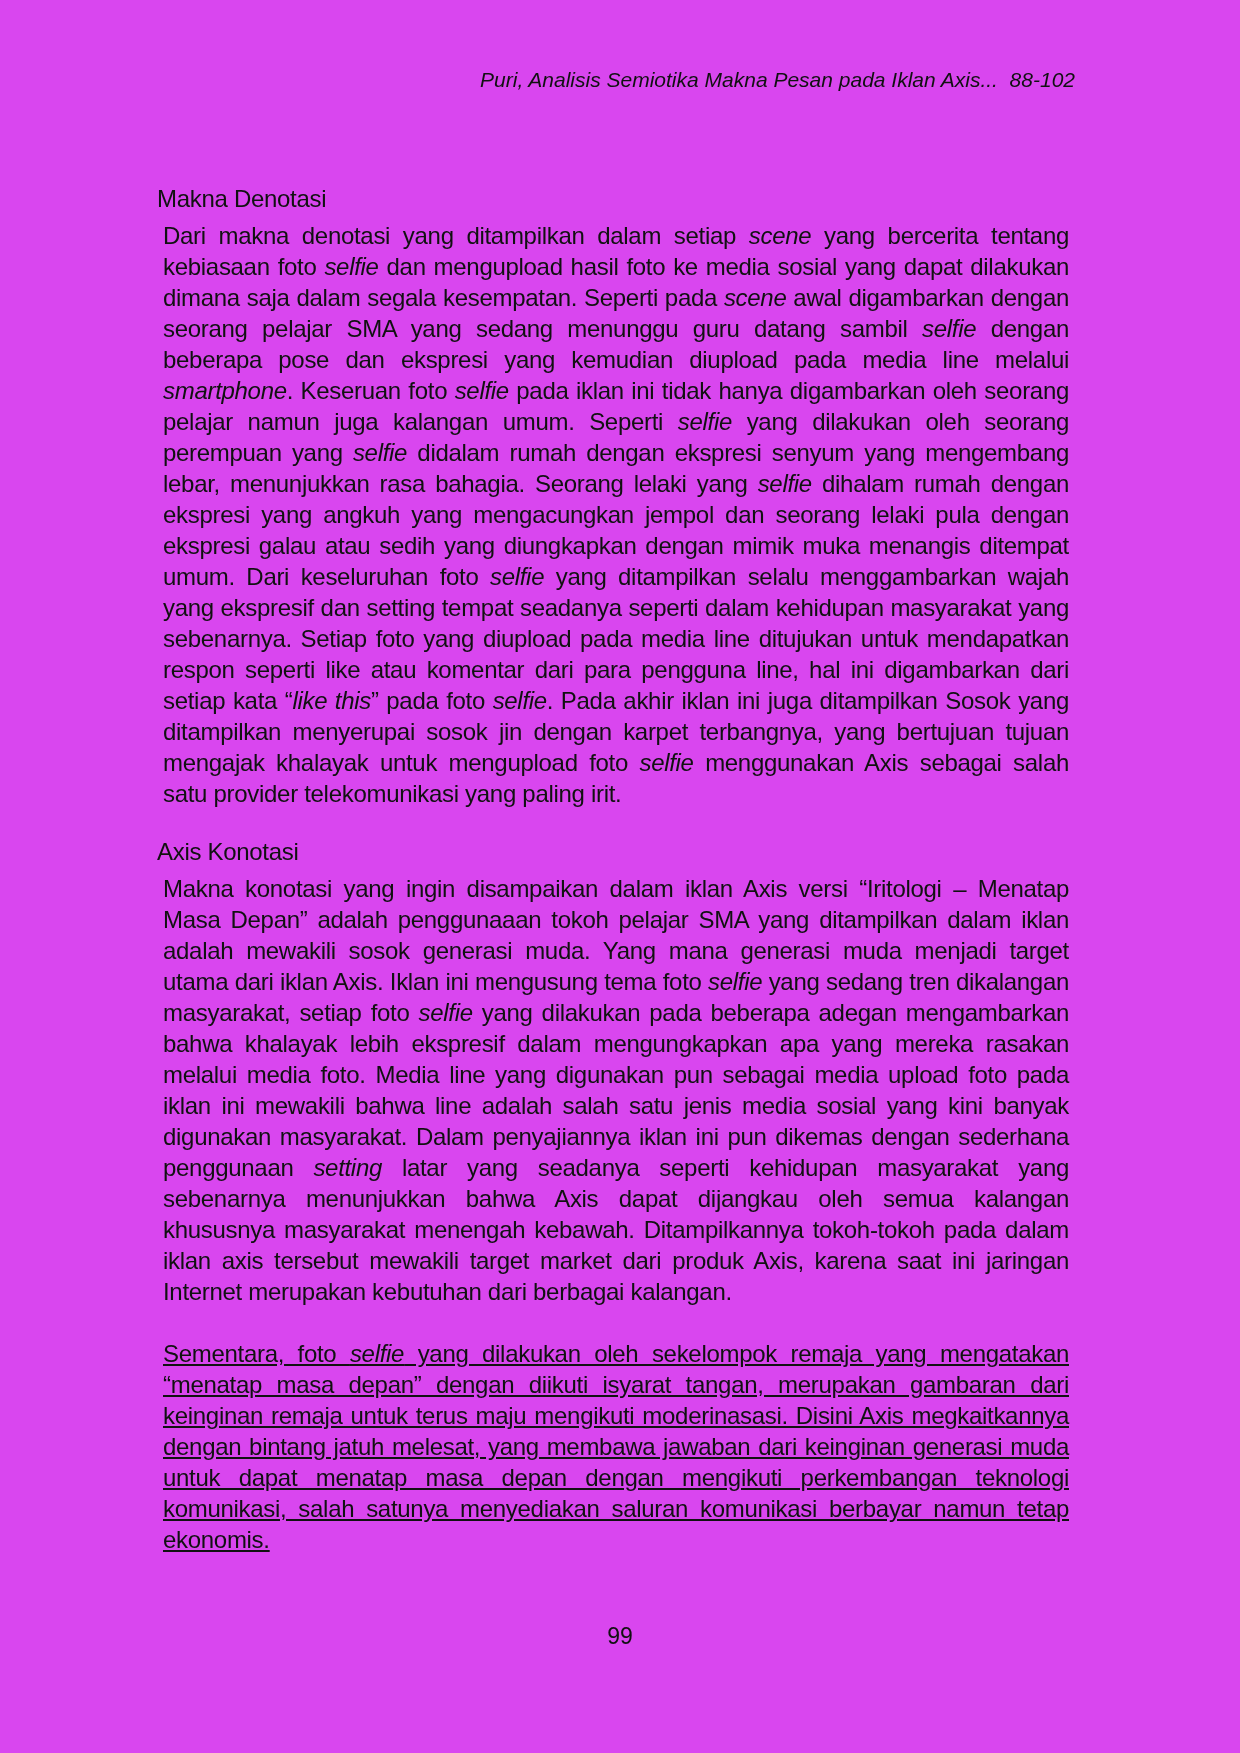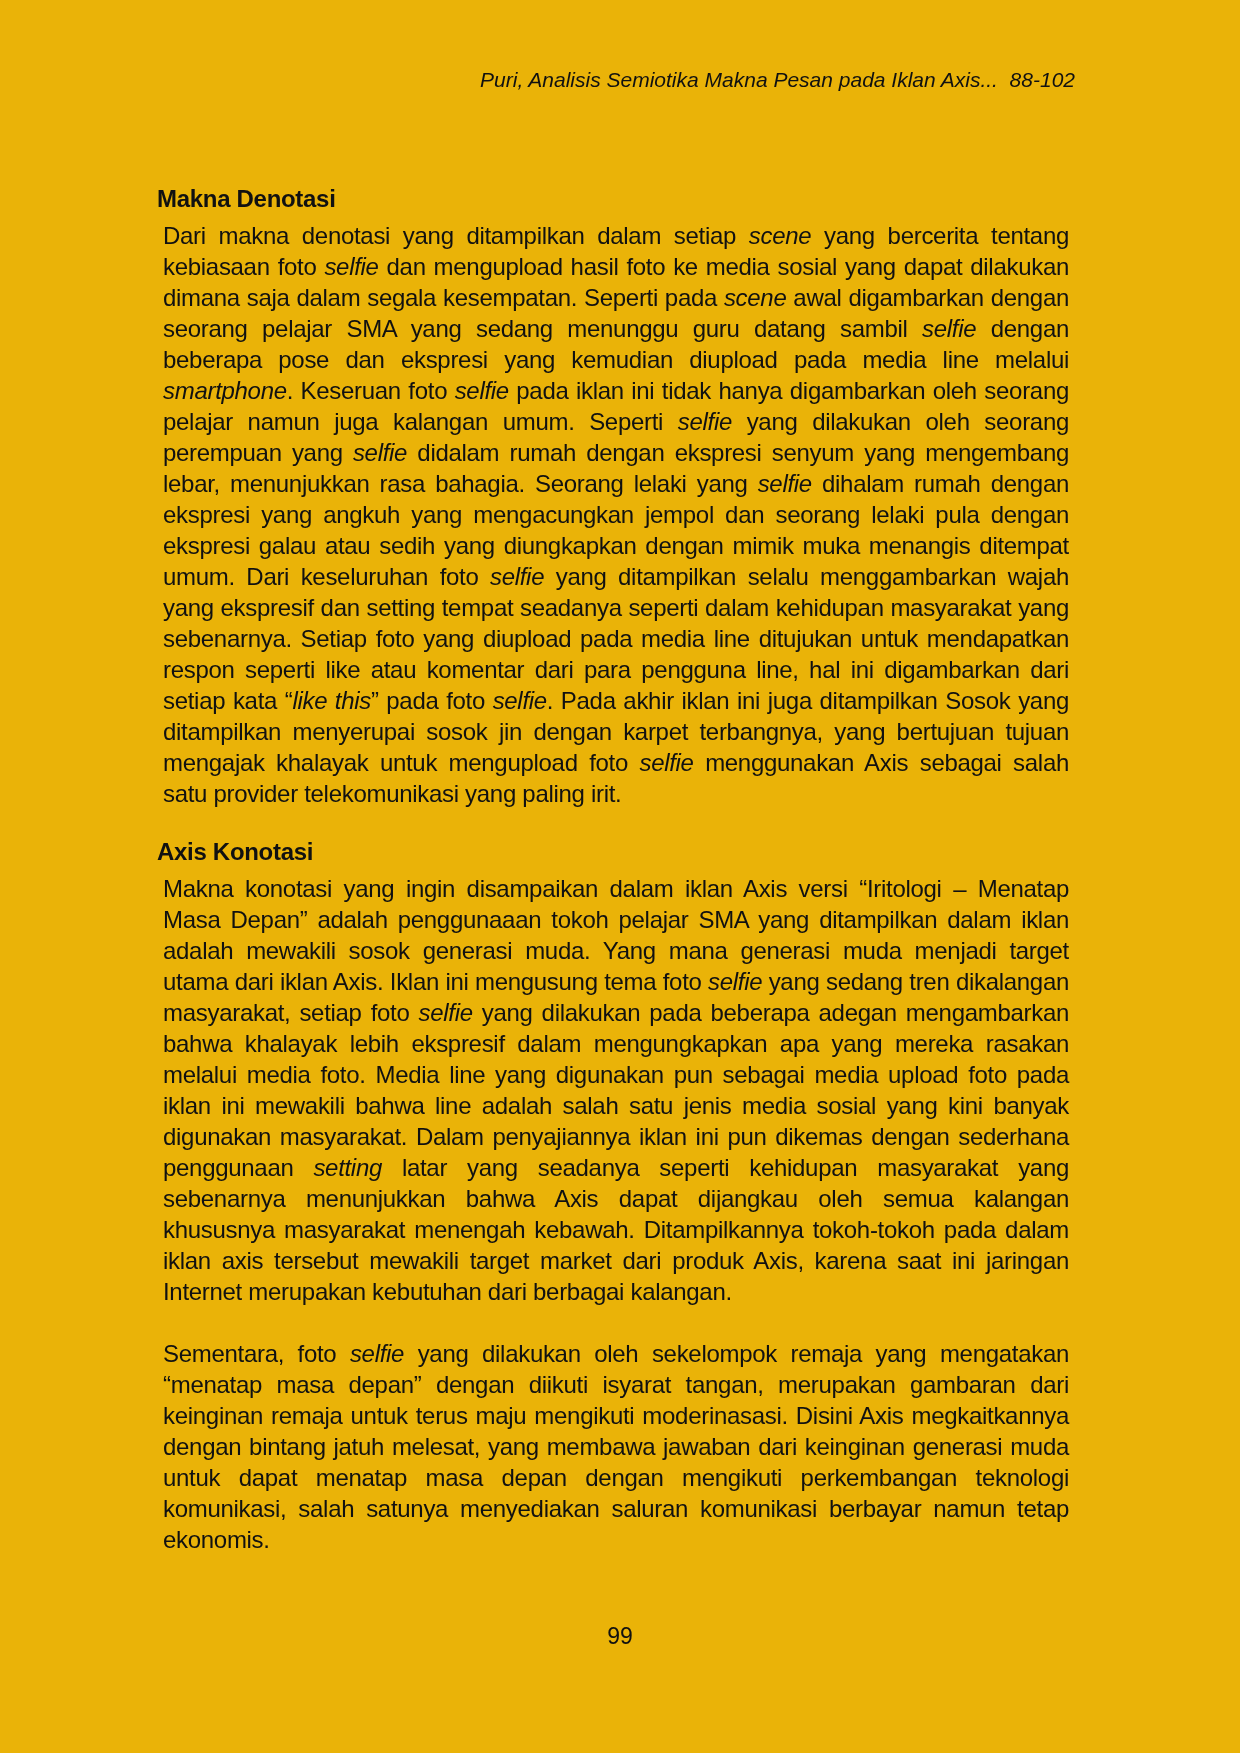--- a/index.html
+++ b/index.html
@@ -5,21 +5,21 @@
   html, body {
     margin: 0;
     padding: 0;
     background: #e8e8e8;
   }
   .page {
     position: relative;
     width: 1240px;
     height: 1753px;
     margin: 0 auto;
-    background: #eab308;
+    background: #d946ef;
     font-family: "Liberation Sans", sans-serif;
     color: #111111;
     overflow: hidden;
   }
   .running-header {
     position: absolute;
     top: 68px;
     left: 157px;
     right: 165px;
     text-align: right;
@@ -35,32 +35,33 @@
     left: 157px;
     width: 918px;
     font-size: 24px;
     line-height: 31px;
     text-align: justify;
     letter-spacing: -0.3px;
   }
   .section-heading {
     font-size: 24px;
     line-height: 31px;
-    font-weight: bold;
+    font-weight: normal;
     margin: 0;
     text-align: left;
   }
   .section-heading.spaced-before {
     margin-top: 27px;
   }
   .para {
     margin: 6px;
   }
   .para.spaced-before {
     margin-top: 31px;
+    text-decoration: underline;
   }
   .para em {
     font-style: italic;
   }
   .page-number {
     position: absolute;
     top: 1622px;
     left: 0;
     width: 100%;
     text-align: center;

